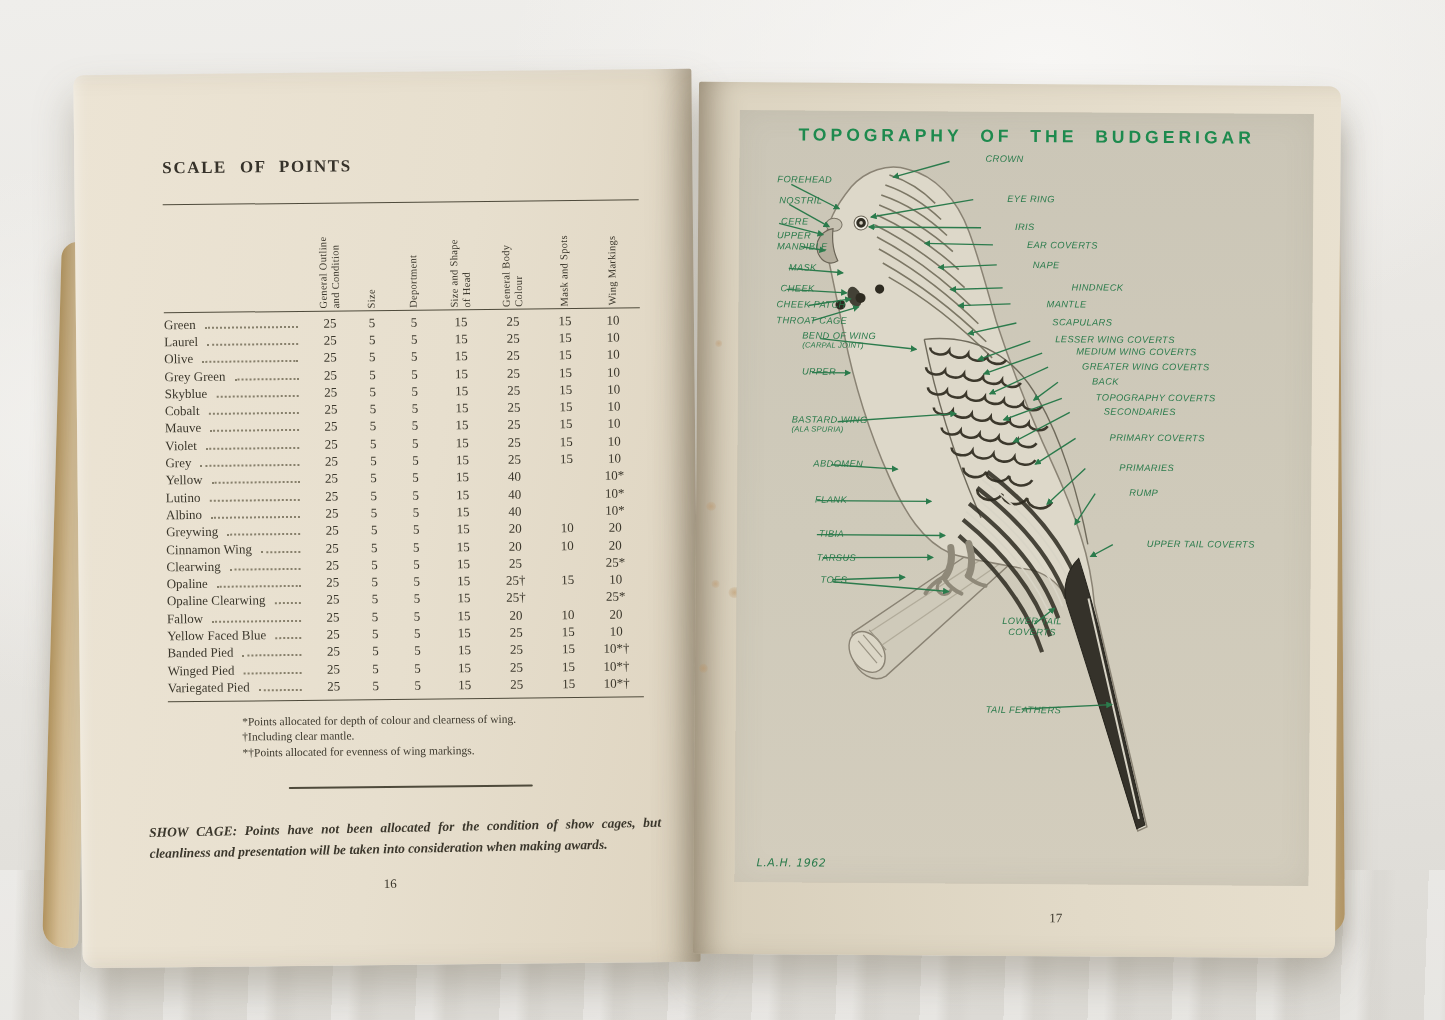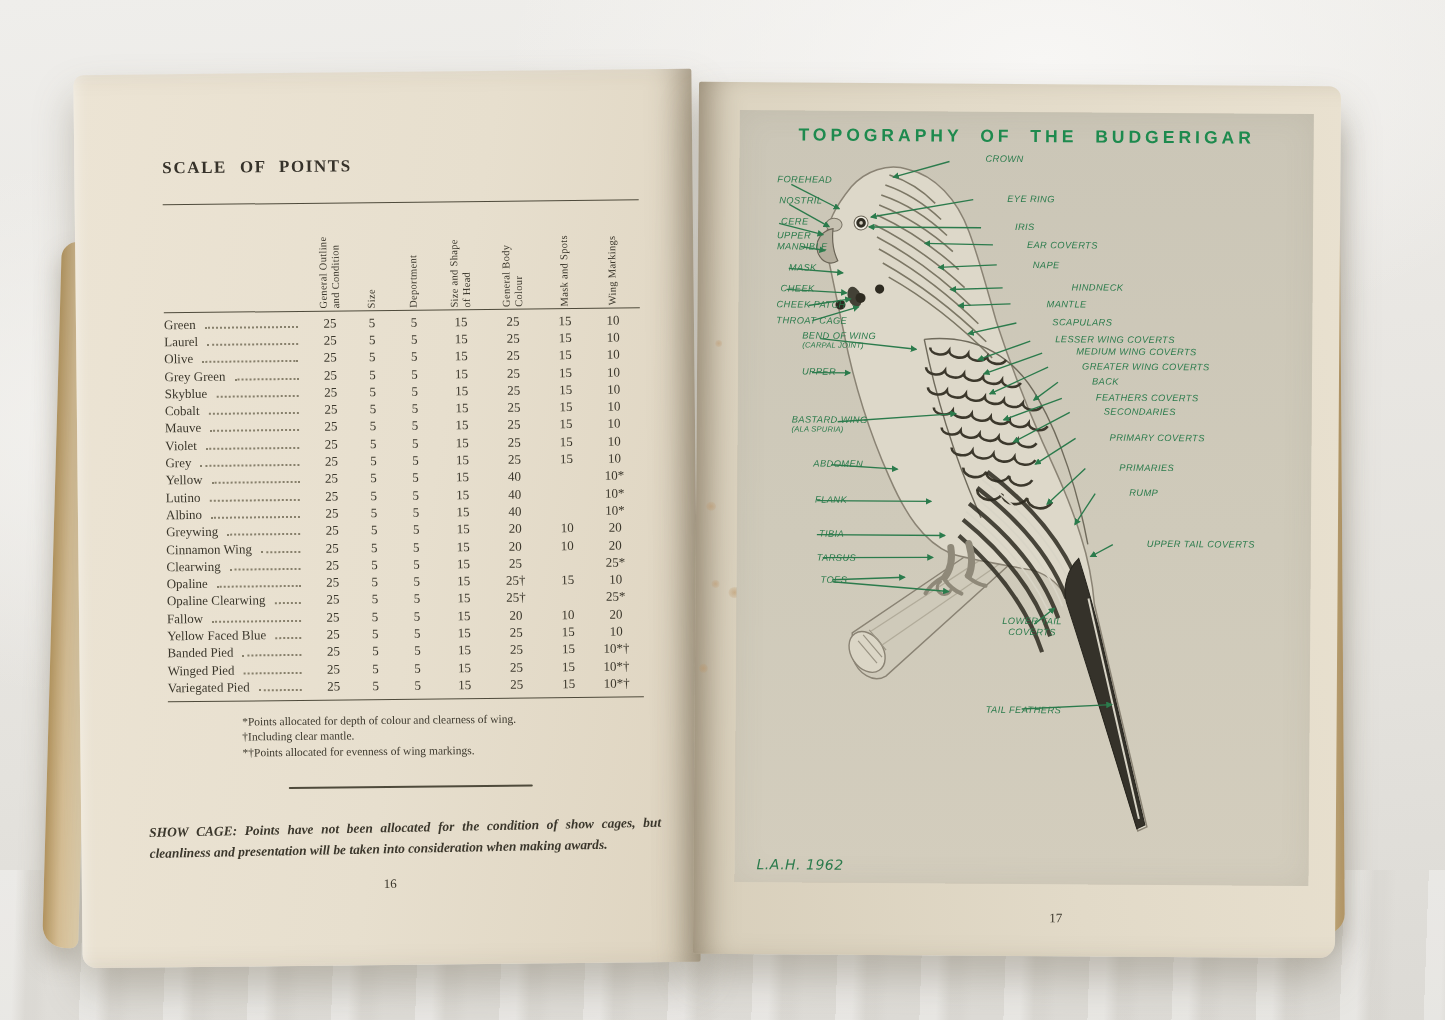--- a/index.html
+++ b/index.html
@@ -101,21 +101,21 @@
   }
   .bird,.llines,.dlabels{position:absolute;left:0;top:0;width:574px;height:772px;}
   .dlabels{pointer-events:none;}
   .dlabel{
     position:absolute;font-family:Liberation Sans, sans-serif;font-style:italic;
     font-size:9.3px;letter-spacing:.4px;color:#2b7b4c;white-space:pre-line;line-height:1.15;padding-left:30px;
   }
   .dlabel .sub{display:block;font-size:7.6px;letter-spacing:.2px;}
   .credit{
     position:absolute;left:22px;top:746px;font-family:"DejaVu Sans",sans-serif;
-    font-style:italic;font-size:14px;color:#2b7b4c;letter-spacing:.5px;text-align:right;
+    font-style:italic;font-size:11px;color:#2b7b4c;letter-spacing:.5px;text-align:right;
   }
   .fox{position:absolute;border-radius:50%;opacity:.45;}
 </style>
 </head>
 <body>
 
 <div class="book">
   <div class="wrinkles"></div>
   <div class="edge-left"></div>
   <div class="edge-right"></div>
@@ -625,21 +625,21 @@
           <div class="dlabel" style="left: 246px; top: 110px;">IRIS</div>
           <div class="dlabel" style="left: 258px; top: 128px;">EAR COVERTS</div>
           <div class="dlabel" style="left: 264px; top: 148px;">NAPE</div>
           <div class="dlabel" style="left: 270px; top: 170px; margin-left: 33px;">HINDNECK</div>
           <div class="dlabel" style="left: 278px; top: 187px;">MANTLE</div>
           <div class="dlabel" style="left: 284px; top: 205px;">SCAPULARS</div>
           <div class="dlabel" style="left: 287px; top: 222px;">LESSER WING COVERTS</div>
           <div class="dlabel" style="left: 308px; top: 234px;">MEDIUM WING COVERTS</div>
           <div class="dlabel" style="left: 314px; top: 249px;">GREATER WING COVERTS</div>
           <div class="dlabel" style="left: 324px; top: 264px;">BACK</div>
-          <div class="dlabel" style="left: 328px; top: 280px;">FEATHERS COVERTS</div>
+          <div class="dlabel" style="left: 328px; top: 280px;">TOPOGRAPHY COVERTS</div>
           <div class="dlabel" style="left: 336px; top: 294px;">SECONDARIES</div>
           <div class="dlabel" style="left: 342px; top: 320px;">PRIMARY COVERTS</div>
           <div class="dlabel" style="left: 352px; top: 350px;">PRIMARIES</div>
           <div class="dlabel" style="left: 362px; top: 375px;">RUMP</div>
           <div class="dlabel" style="left: 380px; top: 426px;">UPPER TAIL COVERTS</div>
         </div>
       <div class="credit">L.A.H. 1962</div>
     </div>
     <div class="pagenum pn-right">17</div>
   </div>

